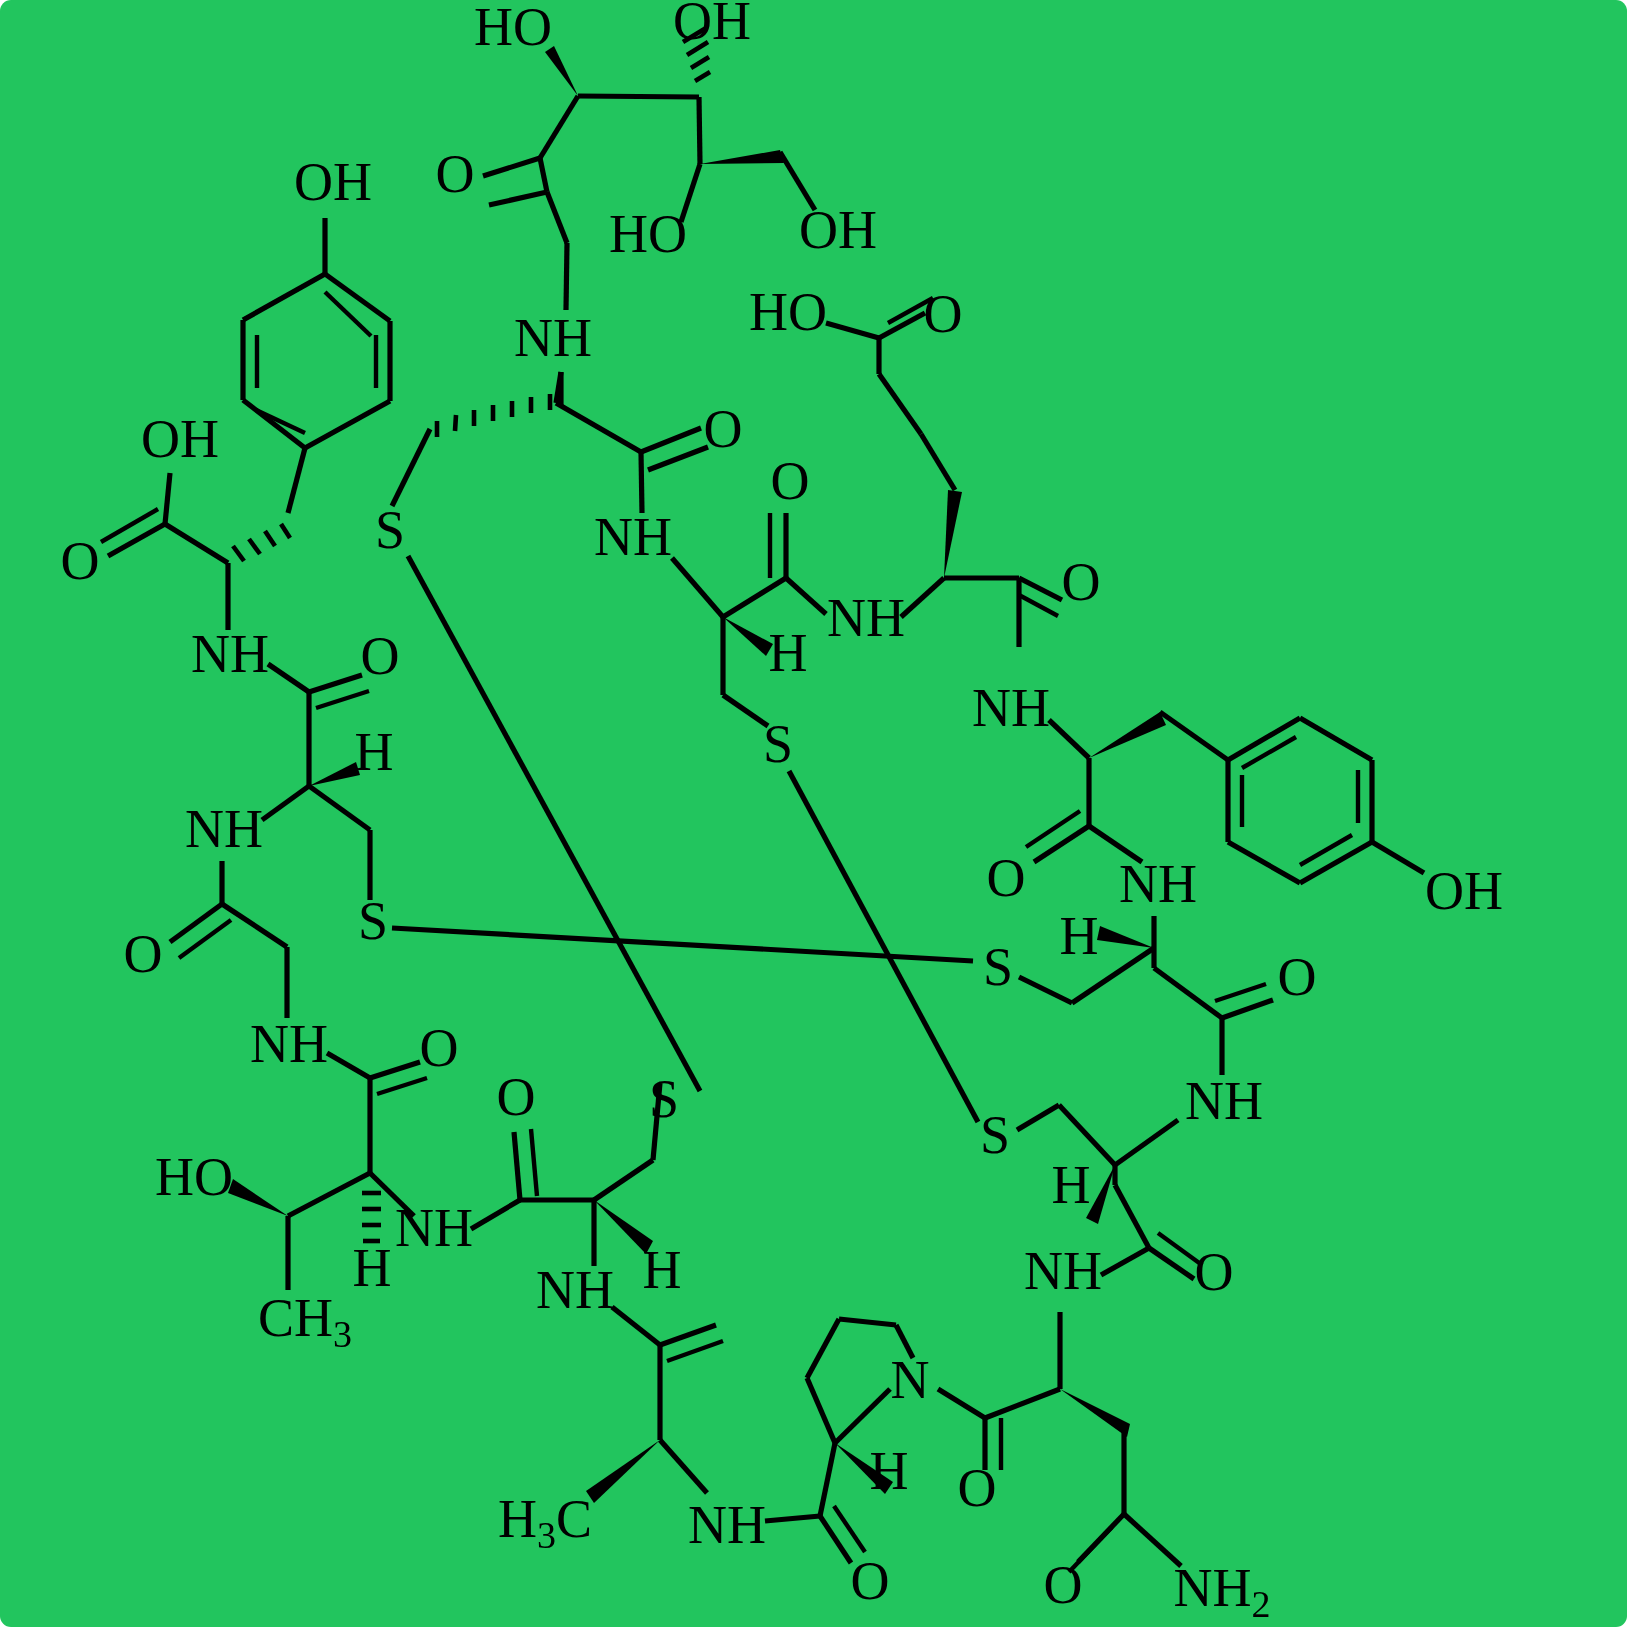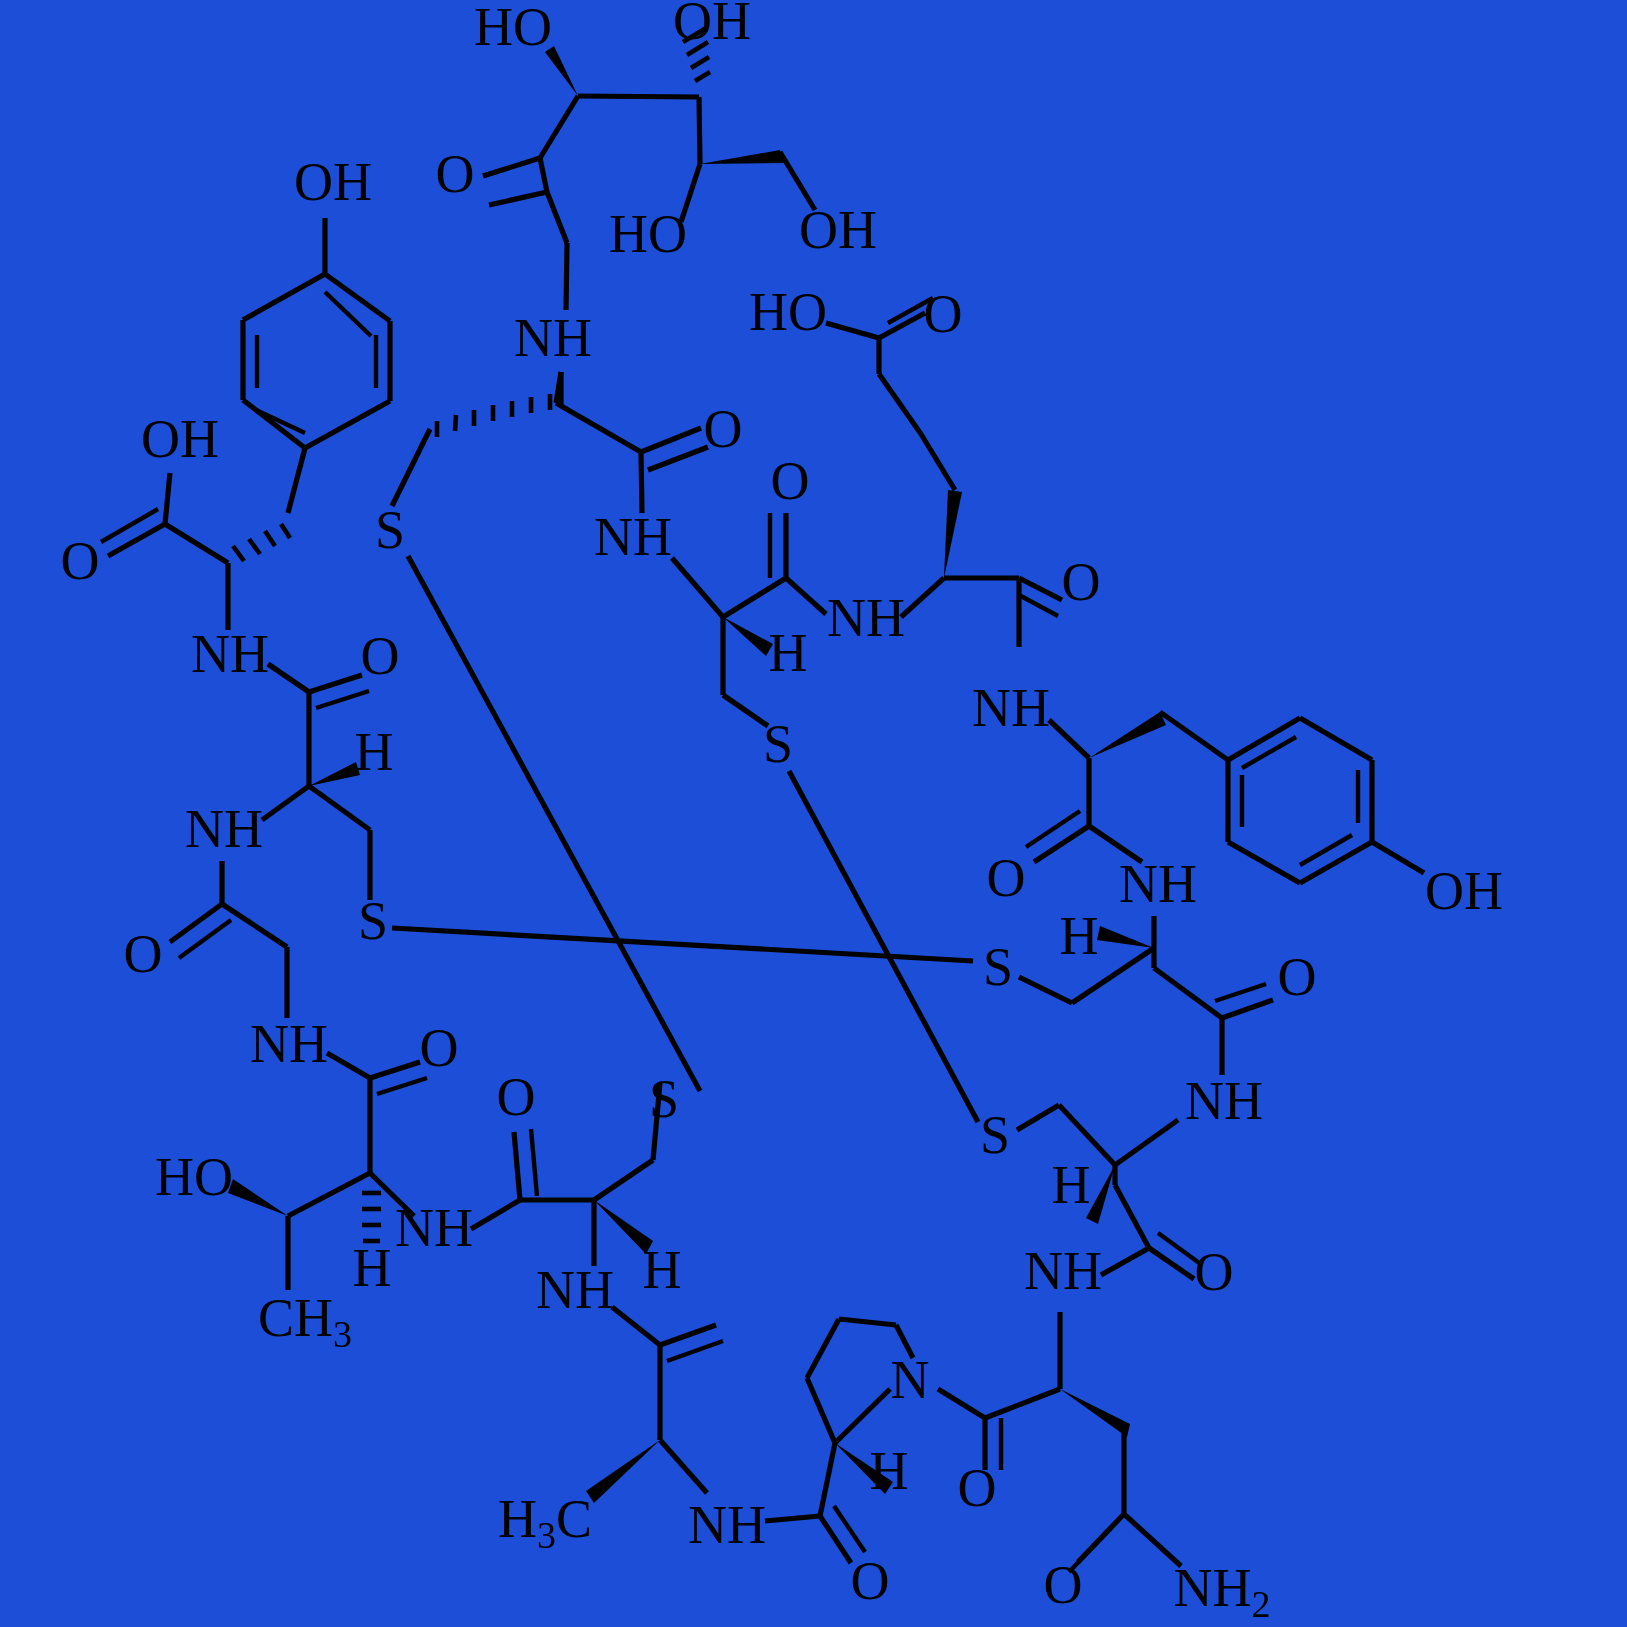--- a/index.html
+++ b/index.html
@@ -1,17 +1,17 @@
 <!DOCTYPE html>
 <html><head>
 <meta charset="utf-8">
 <style>
   html,body{margin:0;padding:0;background:#ffffff;}
   body{width:1627px;height:1627px;font-family:"Liberation Serif",serif;}
-  #stage{position:relative;width:1627px;height:1627px;background:#1d4ed8;overflow:hidden;}
+  #stage{position:relative;width:1627px;height:1627px;background:#22c55e;overflow:hidden;border-radius:11px;}
   svg#mol{position:absolute;left:0;top:0;width:1627px;height:1627px;}
   .bond{stroke:#000;stroke-width:5.2;stroke-linecap:butt;fill:none;}
   .bondthin{stroke:#000;stroke-width:4.4;stroke-linecap:butt;fill:none;}
   .wedge{fill:#000;stroke:none;}
   .hash{stroke:#000;stroke-width:4.6;stroke-linecap:butt;fill:none;}
   text.atom{font-family:"Liberation Serif",serif;font-size:54px;fill:#000;text-anchor:middle;dominant-baseline:middle;}
   text.atom tspan.sub{font-size:38px;}
 </style>
 </head>
 <body>

